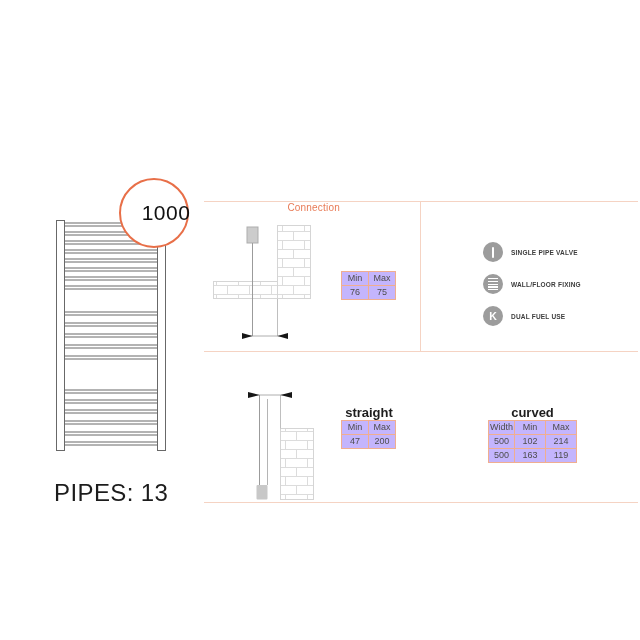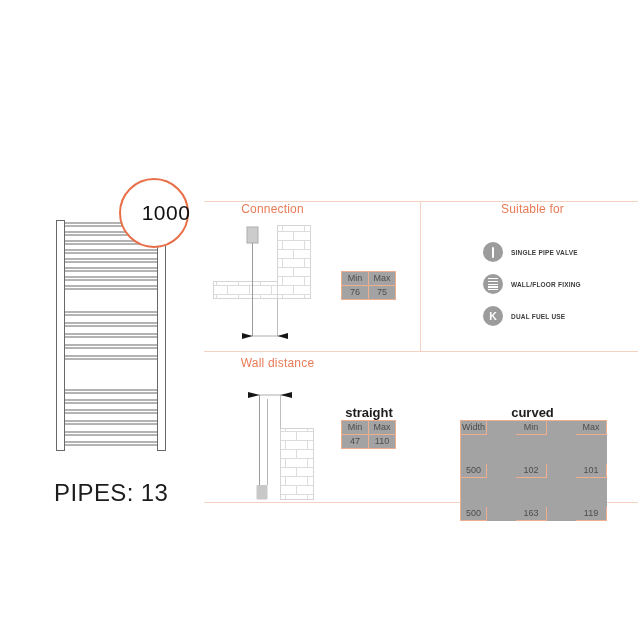--- a/index.html
+++ b/index.html
@@ -22,25 +22,25 @@
   .callout{left:119px;top:178px;width:66px;height:66px;border:2.5px solid var(--circle);
            border-radius:50%;background:#fff;z-index:2;display:flex;align-items:center;justify-content:center;}
   .callout span{font-size:21px;color:#111;letter-spacing:.5px;margin-left:24px;}
 
   .pipes{left:54px;top:479px;font-size:24px;color:var(--ink);letter-spacing:.4px;}
 
   
   .hline{height:1px;background:var(--div);}
   .vline{width:1px;background:var(--div);}
 
-  .heading{font-size:12px;color:var(--accent);letter-spacing:.2px;text-align:center;width:135px;}
+  .heading{font-size:10px;color:var(--accent);letter-spacing:.2px;text-align:right;width:135px;}
 
   
   .tbl{display:grid;border-top:1px solid var(--tb);border-left:1px solid var(--tb);
-       font-size:9px;color:var(--cell);text-align:center;background:#a3a3a3;}
+       font-size:9px;color:var(--cell);text-align:center;background:#c4b5fd;}
   .tbl>div{border-right:1px solid var(--tb);border-bottom:1px solid var(--tb);
            height:13px;line-height:13px;}
   .t2{grid-template-columns:27px 27px;}
   .t3{grid-template-columns:26px 31px 31px;}
   .tbl-label{font-size:13px;font-weight:bold;color:#1d1d1d;text-align:center;}
 
   
   .suit-item{display:flex;align-items:center;gap:8px;}
   .suit-circle{width:20px;height:20px;border-radius:50%;background:var(--gray-icon);
                display:flex;align-items:center;justify-content:center;flex:0 0 auto;}
@@ -127,21 +127,20 @@
     </g>
   </svg>
 
   <div class="abs tbl t2" style="left:341px;top:271px;">
     <div>Min</div>
     <div>Max</div>
     <div>76</div>
     <div>75</div>
   </div>
 
-  <div class="abs heading" style="left:465px;top:202px;">Suitable for</div>
 
   <div class="abs suit-item" style="left:483px;top:242px;">
     <div class="suit-circle">
       <div class="glyph-valve"></div>
     </div>
     <div class="suit-label">SINGLE PIPE VALVE</div>
   </div>
 
   <div class="abs suit-item" style="left:483px;top:274px;">
     <div class="suit-circle">
@@ -150,21 +149,20 @@
     <div class="suit-label">WALL/FLOOR FIXING</div>
   </div>
 
   <div class="abs suit-item" style="left:483px;top:306px;">
     <div class="suit-circle">
       <div class="glyph-k">K</div>
     </div>
     <div class="suit-label">DUAL FUEL USE</div>
   </div>
 
-  <div class="abs heading" style="left:210px;top:356px;">Wall distance</div>
 
   <svg class="abs" style="left:230px;top:386px;" width="95" height="116" viewBox="0 0 95 116">
     <defs>
       <pattern id="bricksB" width="22" height="18" patternUnits="userSpaceOnUse">
         <path d="M0 0.5H22 M0 9.5H22 M11.5 0.5V9.5 M0.5 9.5V18.5" fill="none" stroke="#dcdcdc" stroke-width="1"></path>
       </pattern>
     </defs>
 
     <rect x="50.5" y="42.5" width="33" height="71" fill="url(#bricksB)" stroke="#d5d5d5"></rect>
 
@@ -180,29 +178,29 @@
       <polygon points="18,6 18,12 29.5,9" fill="#161616"></polygon>
       <polygon points="62,6 62,12 50.5,9" fill="#161616"></polygon>
     </g>
   </svg>
 
   <div class="abs tbl-label" style="left:341px;top:405px;width:56px;">straight</div>
   <div class="abs tbl t2" style="left:341px;top:420px;">
     <div>Min</div>
     <div>Max</div>
     <div>47</div>
-    <div>110</div>
+    <div>200</div>
   </div>
 
   <div class="abs tbl-label" style="left:488px;top:405px;width:89px;">curved</div>
-  <div class="abs tbl t3" style="left:460px;top:420px;gap:29px;">
+  <div class="abs tbl t3" style="left:488px;top:420px;">
     <div>Width</div>
     <div>Min</div>
     <div>Max</div>
     <div>500</div>
     <div>102</div>
-    <div>101</div>
+    <div>214</div>
     <div>500</div>
     <div>163</div>
     <div>119</div>
   </div>
 
 </div>
 
 </body></html>

